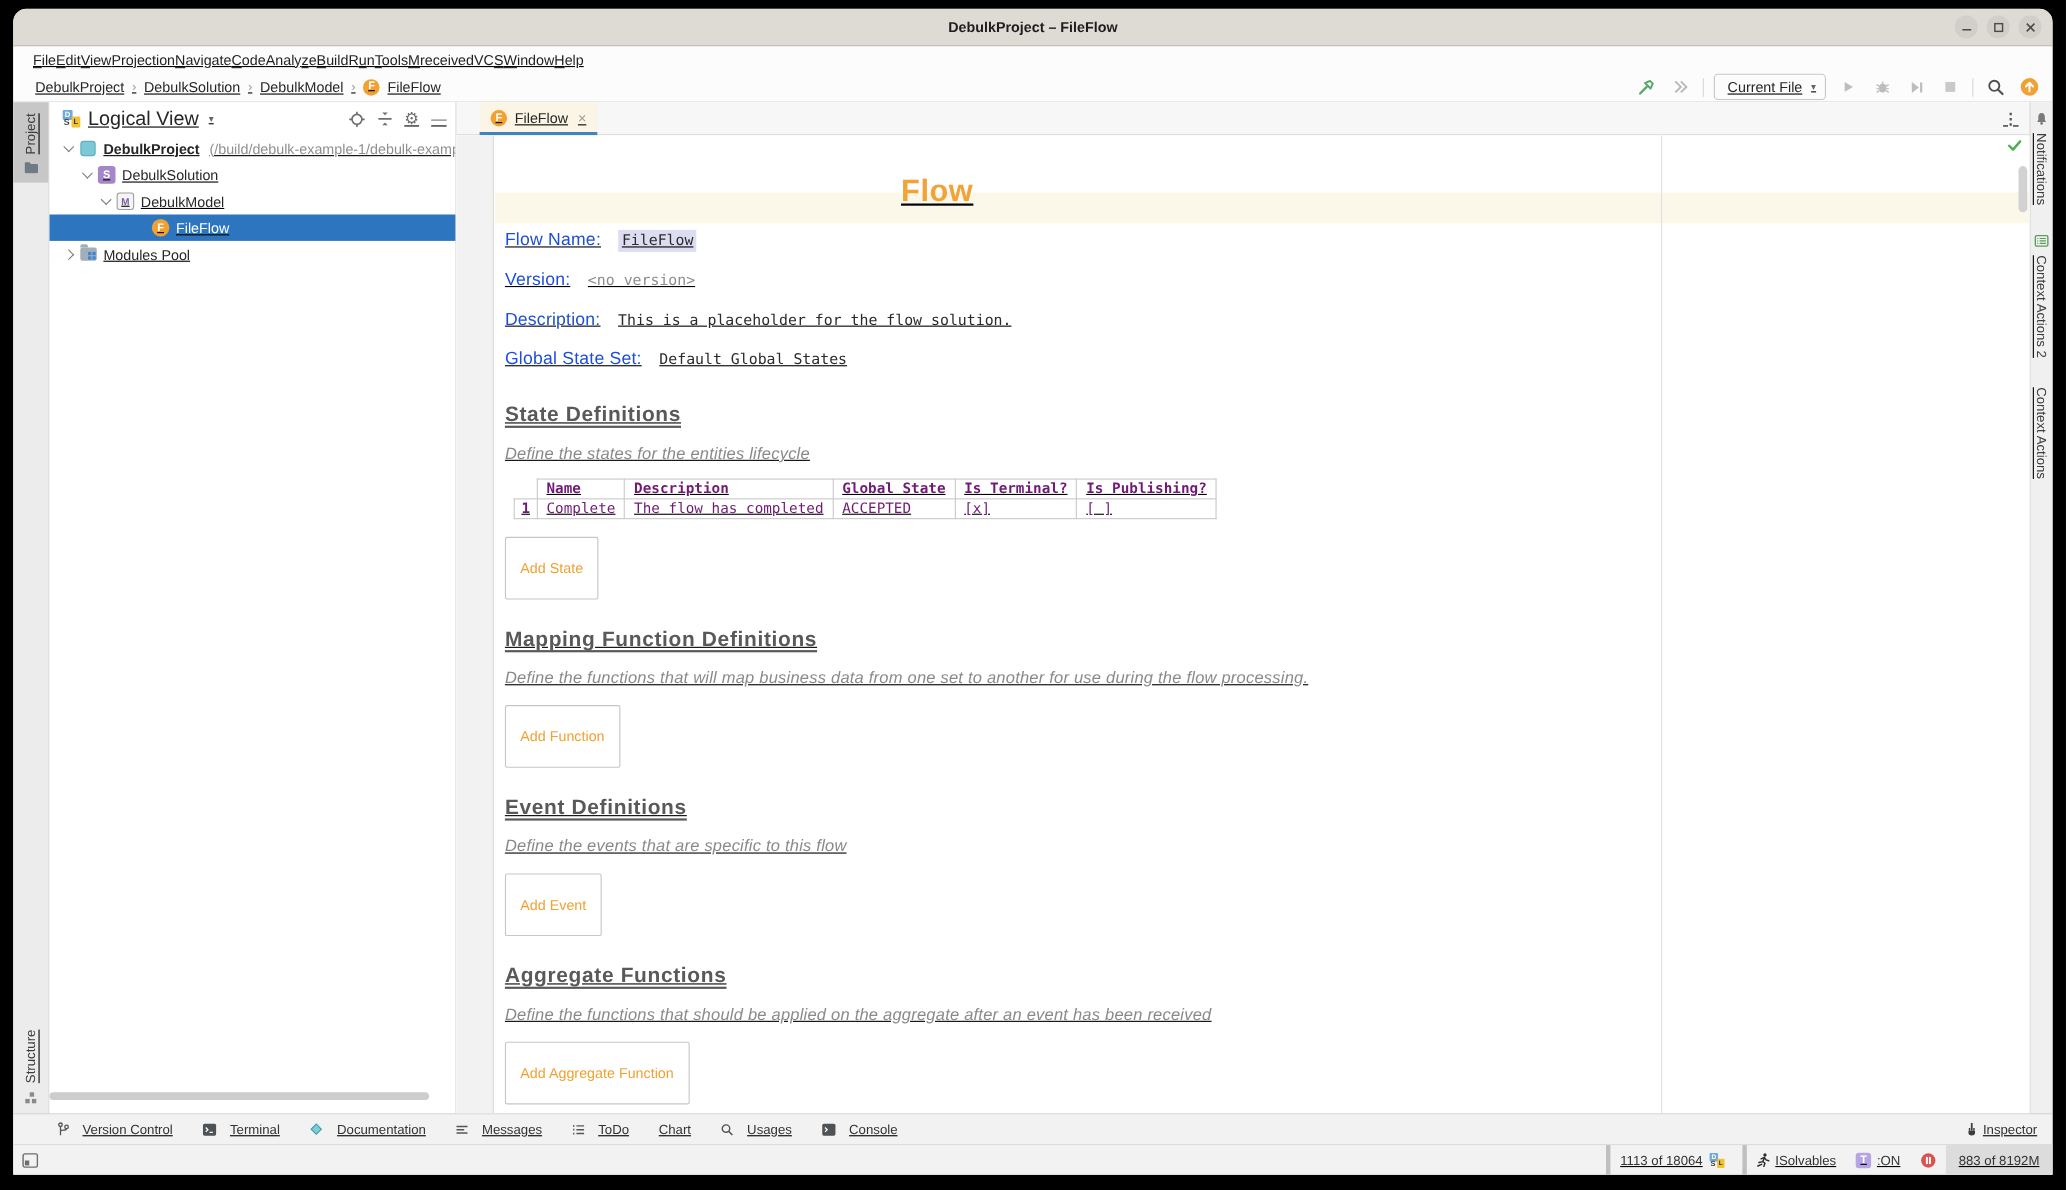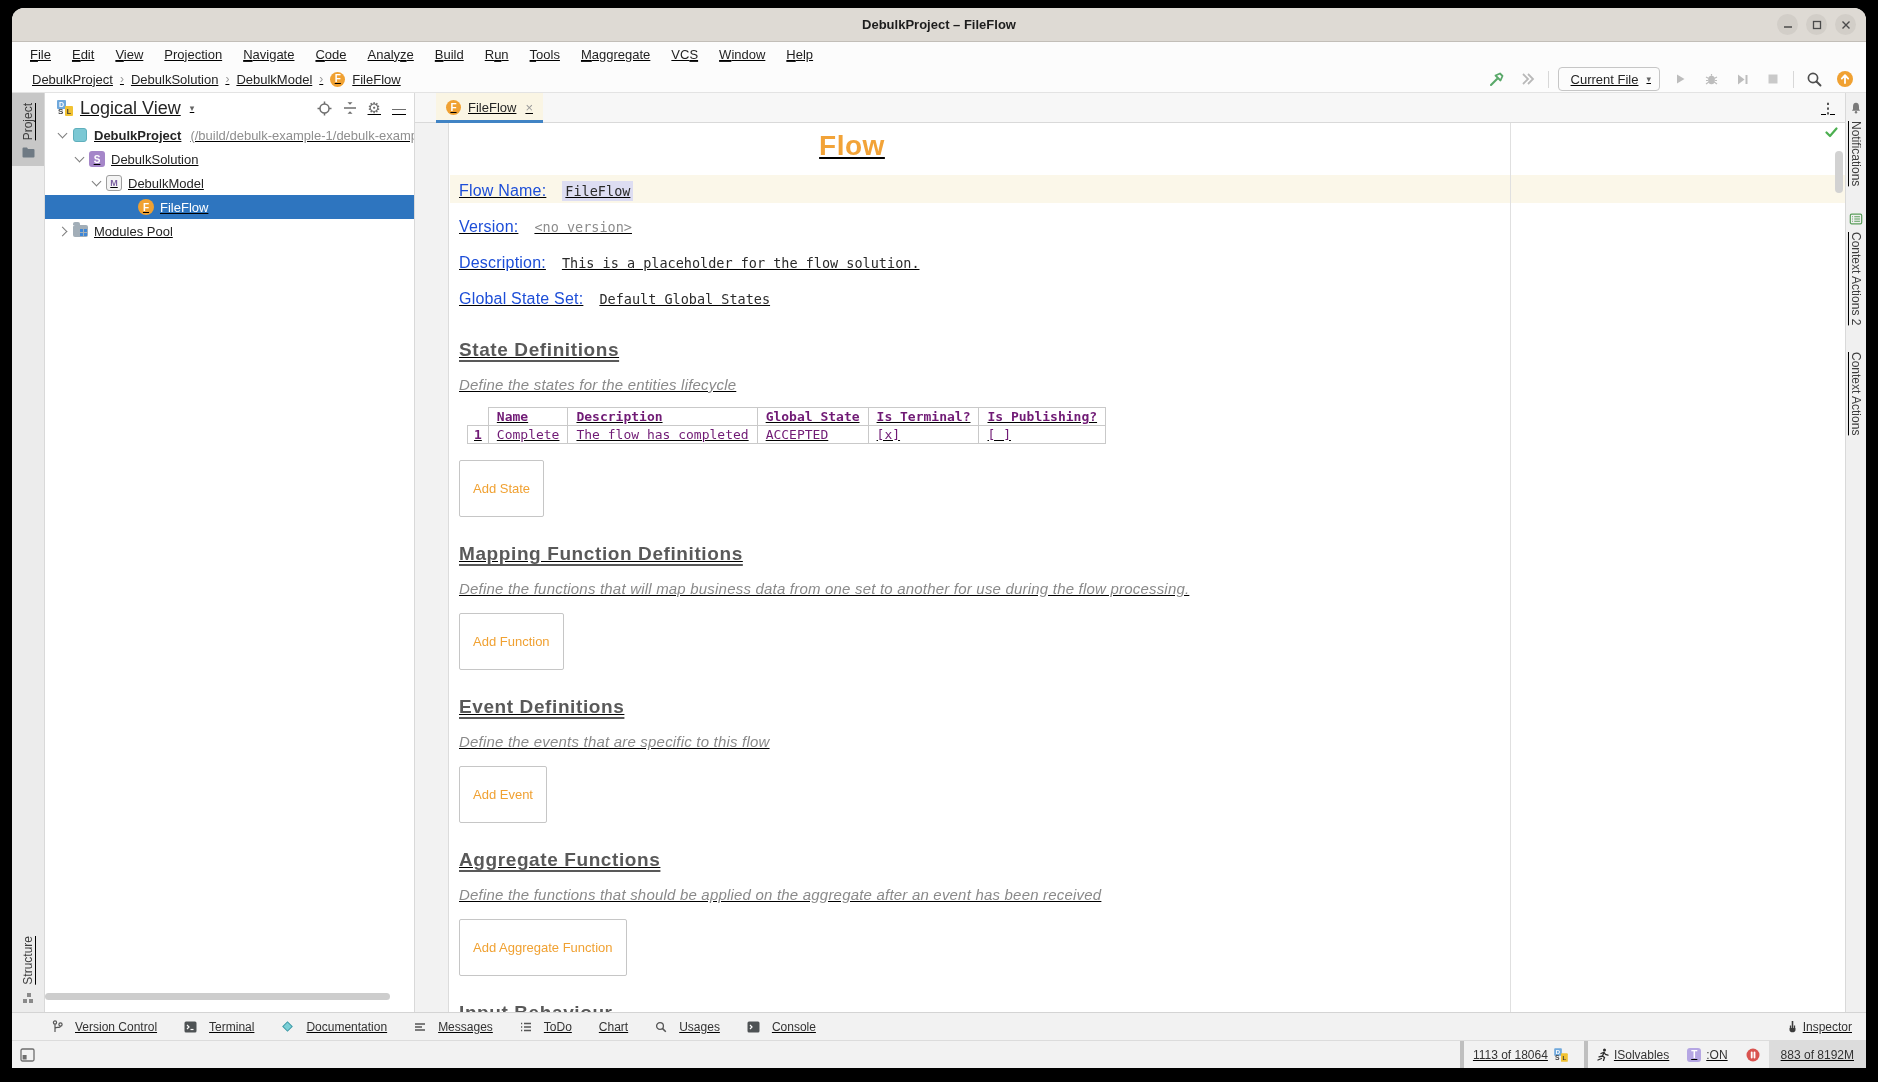--- a/index.html
+++ b/index.html
@@ -9,21 +9,21 @@
     border-radius:12px 12px 0 0;overflow:hidden;display:flex;flex-direction:column;text-decoration:underline;}
 
   
   .titlebar{height:34px;background:#DEDAD4;border-bottom:1px solid #C2BEB8;display:flex;align-items:center;position:relative;flex:none;}
   .titlebar .title{position:absolute;left:0;right:0;text-align:center;font-size:13px;font-weight:bold;color:#1d1d1d;}
   .win-controls{position:absolute;right:10px;top:6px;display:flex;gap:8px;}
   .winbtn{width:21px;height:21px;border-radius:50%;background:#D2CEC8;display:flex;align-items:center;justify-content:center;}
   .winbtn svg{display:block;}
 
   
-  .menubar{height:24px;background:#FCFCFC;display:flex;align-items:center;padding-left:18px;gap:21px;flex:none;}
+  .menubar{height:24px;background:#FCFCFC;display:flex;align-items:center;padding-left:18px;flex:none;}
   .menu-item{font-size:13px;color:#1f1f1f;cursor:default;}
   .menu-item .u{text-decoration:underline;text-underline-offset:2px;}
 
   
   .crumbrow{height:26px;background:#FCFCFC;display:flex;align-items:center;padding:0 10px 0 20px;flex:none;}
   .breadcrumbs{display:flex;align-items:center;gap:7px;font-size:13px;color:#262626;}
   .crumb-sep{color:#9a9a9a;font-size:12px;}
   .ficon{width:15px;height:15px;border-radius:50%;background:#F0A132;color:#fff;font-size:10px;font-weight:bold;
     display:inline-flex;align-items:center;justify-content:center;line-height:1;}
   .main-toolbar{margin-left:auto;display:flex;align-items:center;gap:9px;}
@@ -93,21 +93,21 @@
   .tab .closex{color:#9a9a9a;font-size:13px;margin-left:2px;}
   .kebab{margin-left:auto;align-self:center;color:#555;font-size:14px;letter-spacing:0;padding-right:10px;font-weight:bold;}
 
   .editor-body{flex:1;position:relative;overflow:hidden;background:#fff;}
   .gutter{position:absolute;left:0;top:0;bottom:0;width:34px;background:#F2F2F2;border-right:1px solid #DCDCDC;}
   .current-line{position:absolute;left:35px;right:0;top:52px;height:28px;background:#FBF7E9;}
   .margin-guide{position:absolute;left:1095px;top:0;bottom:0;width:1px;background:#E0E0E0;}
   .inspect-check{position:absolute;top:4px;right:7px;}
   .vscroll{position:absolute;top:28px;right:2px;width:8px;height:42px;background:#D2D2D2;border-radius:4px;}
 
-  .content{position:relative;margin-left:44px;width:786px;padding-top:6px;}
+  .content{position:relative;margin-left:44px;width:786px;padding-top:6px;margin-top:28px;}
   .content h1{margin:0 0 14px;font-size:28px;line-height:34px;font-weight:bold;color:#F2A338;text-align:center;letter-spacing:.5px;}
   .field{line-height:28px;margin-bottom:8px;font-size:16px;}
   .flabel{color:#1d4ed8;margin-right:16px;letter-spacing:.2px;}
   .mono{font-family:"DejaVu Sans Mono",monospace;font-size:13.5px;color:#2b2b2b;}
   .fvalue.dim{color:#8C8C8C;}
   .fvalue.hl{background:#DDDDF2;padding:2px 3px;}
 
   .section h2{margin:26px 0 0;font-size:19px;font-weight:bold;color:#595959;letter-spacing:.6px;
     text-decoration:underline;text-underline-offset:4px;text-decoration-thickness:1.5px;}
   .sdesc{margin:15px 0 0;font-size:15px;font-style:italic;color:#8A8A8A;letter-spacing:.2px;}
@@ -170,21 +170,21 @@
     <span class="menu-item"><span></span><span class="u">F</span><span>ile</span></span>
     <span class="menu-item"><span></span><span class="u">E</span><span>dit</span></span>
     <span class="menu-item"><span></span><span class="u">V</span><span>iew</span></span>
     <span class="menu-item"><span>Projection</span><span class="u"></span><span></span></span>
     <span class="menu-item"><span></span><span class="u">N</span><span>avigate</span></span>
     <span class="menu-item"><span></span><span class="u">C</span><span>ode</span></span>
     <span class="menu-item"><span>Analy</span><span class="u">z</span><span>e</span></span>
     <span class="menu-item"><span></span><span class="u">B</span><span>uild</span></span>
     <span class="menu-item"><span>R</span><span class="u">u</span><span>n</span></span>
     <span class="menu-item"><span></span><span class="u">T</span><span>ools</span></span>
-    <span class="menu-item"><span></span><span class="u">M</span><span>aggregate</span></span>
+    <span class="menu-item"><span></span><span class="u">M</span><span>received</span></span>
     <span class="menu-item"><span>VC</span><span class="u">S</span><span></span></span>
     <span class="menu-item"><span></span><span class="u">W</span><span>indow</span></span>
     <span class="menu-item"><span></span><span class="u">H</span><span>elp</span></span>
   </div>
 
   <div class="crumbrow">
     <div class="breadcrumbs">
       <span>DebulkProject</span>
       <span class="crumb-sep">›</span>
       <span>DebulkSolution</span>

